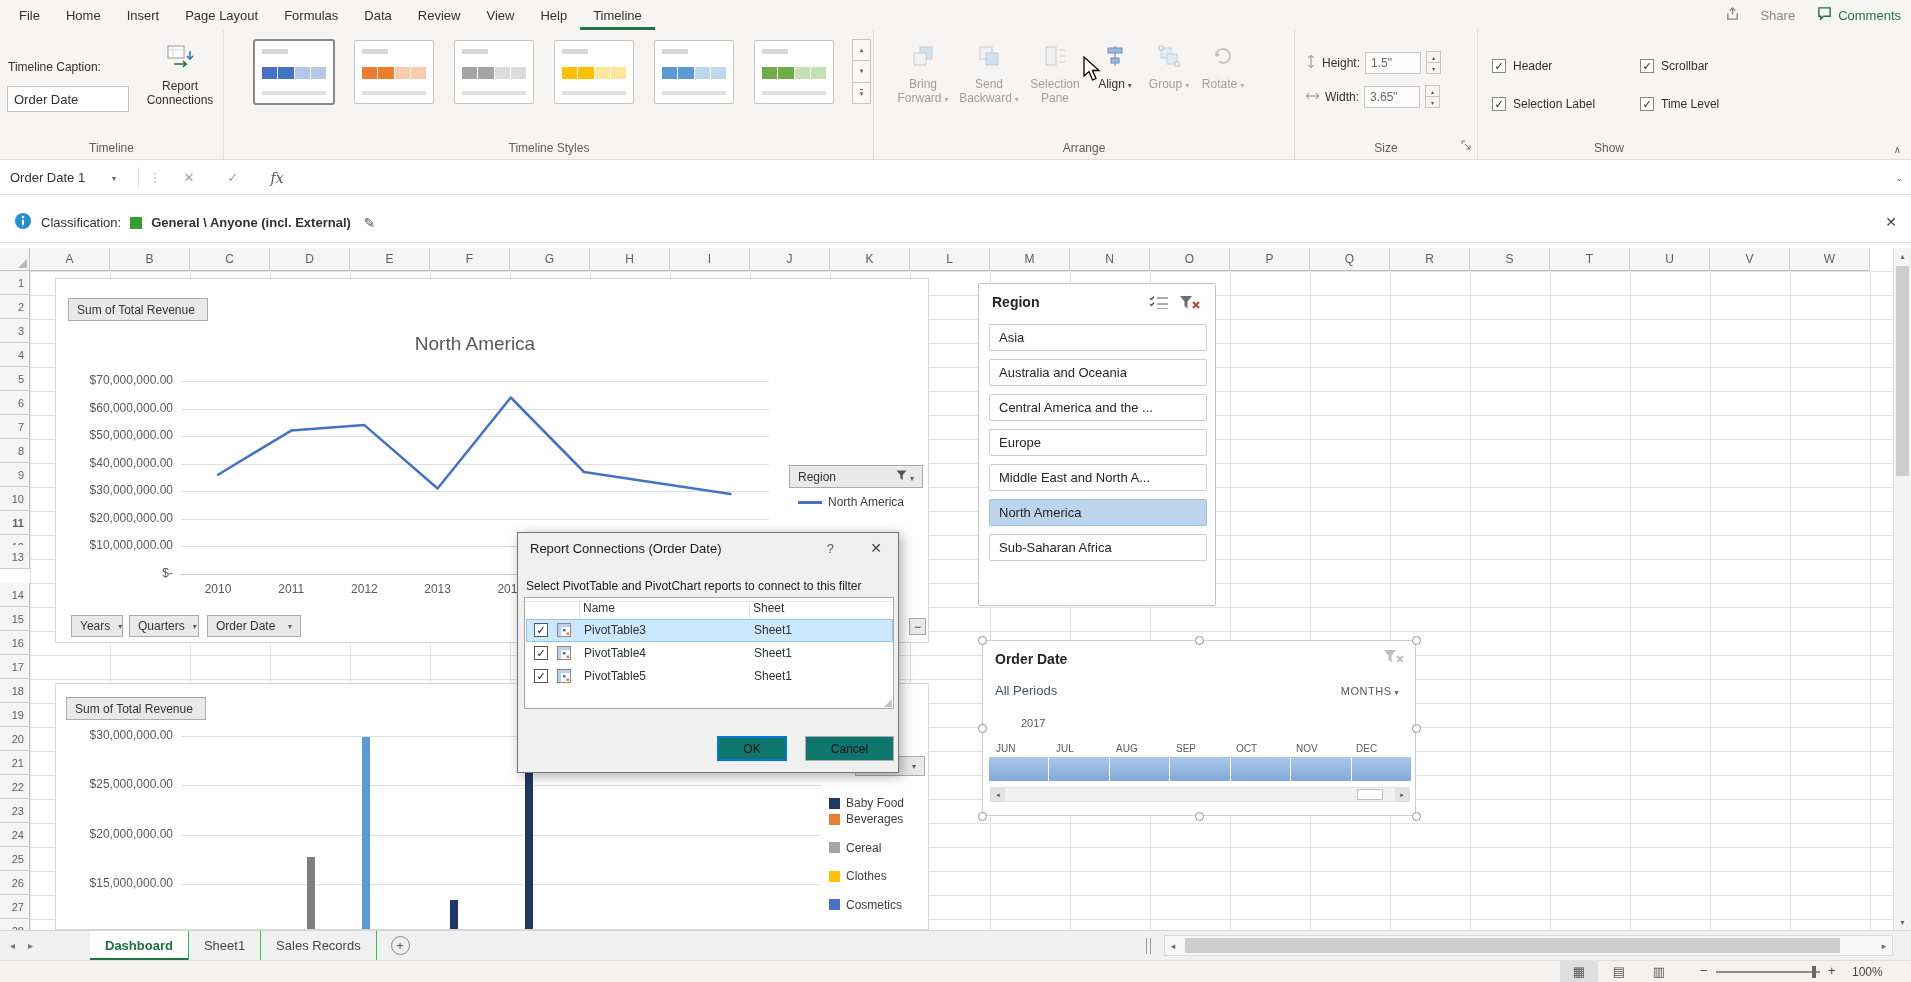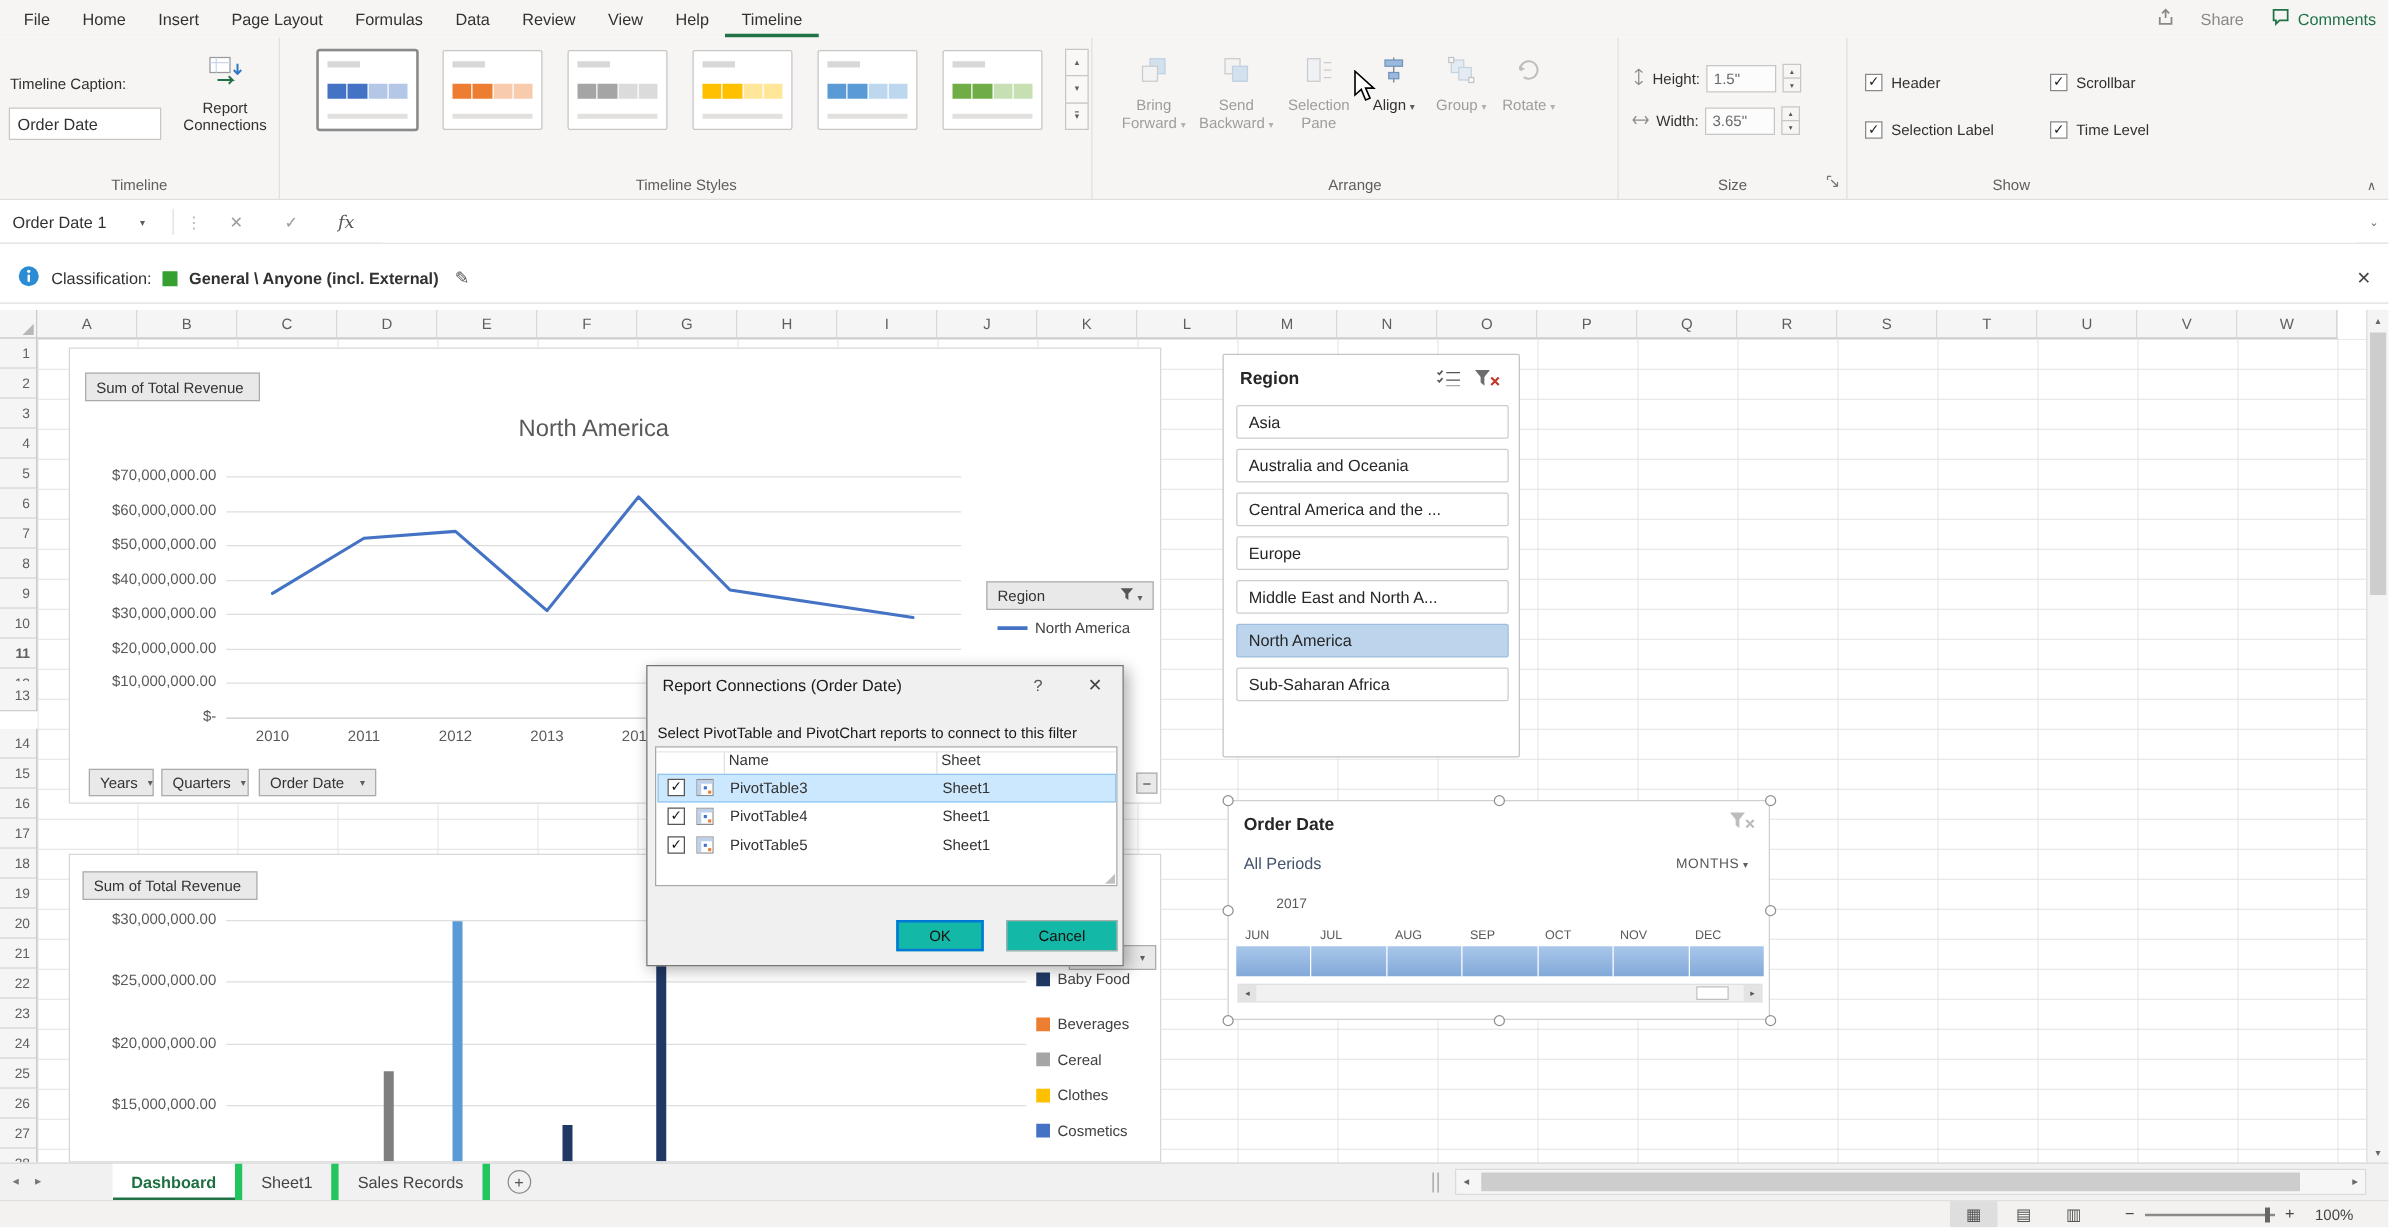--- a/index.html
+++ b/index.html
@@ -100,21 +100,21 @@
 .dlg-hdr span{position:absolute;top:3px;font-size:12px;color:#333}
 .dlg-colsep{position:absolute;top:1px;width:1px;height:18px;background:#e0e0e0}
 .dlg-hline{position:absolute;left:0;top:20px;width:100%;height:1px;background:#e6e6e6}
 .dlg-row{position:absolute;left:1px;width:367px;height:23px}
 .dlg-row.sel{background:#cce8ff;outline:1px solid #92c6f0;outline-offset:-1px}
 .dlg-cb{position:absolute;left:8px;top:4px;width:14px;height:14px;border:1px solid #555;background:#fff;font-size:11px;line-height:12px;text-align:center;color:#111}
 .pvt-ic{position:absolute;left:31px;top:4px}
 .dlg-name{position:absolute;left:58px;top:4px}
 .dlg-sheet{position:absolute;left:228px;top:4px}
 .grip{position:absolute;right:1px;bottom:1px;width:0;height:0;border-left:8px solid transparent;border-bottom:8px solid #c0c0c0}
-.btn{position:absolute;height:25px;background:#14b8a6;border:1px solid #adadad;font-size:12px;color:#111;display:flex;align-items:center;justify-content:center}
+.btn{position:absolute;height:25px;background:#0f766e;border:1px solid #adadad;font-size:12px;color:#111;display:flex;align-items:center;justify-content:center}
 .btn.primary{border:2px solid #0078d7}
 
 
 .slicer{position:absolute;left:978px;top:283px;width:238px;height:323px;background:#fff;border:1px solid #c4c4c4;border-radius:2px;z-index:5}
 .slicer-title{position:absolute;left:13px;top:10px;font-size:14px;font-weight:bold;color:#262626}
 .sl-ic{position:absolute;top:11px}
 .slicer-item{position:absolute;left:10px;width:218px;height:27px;border:1px solid #cdcdcd;border-radius:2px;display:flex;align-items:center;padding-left:9px;font-size:13px;color:#262626;background:#fff;white-space:nowrap;overflow:hidden}
 .slicer-item.sel{background:#bcd4ec;border-color:#9fbddc}
 
 
@@ -132,21 +132,21 @@
 .tl-s-arrow{position:absolute;top:0;width:14px;height:13px;background:#e3e3e3;font-size:7px;color:#555;display:flex;align-items:center;justify-content:center}
 .tl-thumb{position:absolute;left:366px;top:1px;width:26px;height:11px;background:#fff;border:1px solid #bfbfbf}
 
 
 .vscroll{position:absolute;right:0;top:248px;width:18px;height:682px;background:#f4f4f4;border-left:1px solid #dcdcdc}
 .vs-arrow{position:absolute;left:0;width:100%;height:16px;display:flex;align-items:center;justify-content:center;font-size:8px;color:#666}
 .vs-thumb{position:absolute;left:2px;right:2px;top:18px;height:210px;background:#cdcdcd}
 .tabsbar{position:absolute;top:930px;left:0;width:1911px;height:30px;background:#f1f1f1;border-top:1px solid #d6d6d6}
 .st-nav{position:absolute;top:9px;font-size:10px;color:#777}
 .tabsC{position:absolute;left:90px;top:0;height:29px;display:flex;align-items:stretch}
-.stab{display:flex;align-items:center;padding:1px 15px;font-size:13px;color:#444;border-right:6px solid #22c55e;background:#f1f1f1}
+.stab{display:flex;align-items:center;padding:1px 15px;font-size:13px;color:#444;border-right:1px solid #22c55e;background:#f1f1f1}
 .stab.active{background:#fff;color:#1d6f42;font-weight:bold;box-shadow:inset 0 -2px 0 #217346}
 .add-sheet{width:19px;height:19px;border:1px solid #8a8a8a;border-radius:50%;font-size:13px;color:#555;display:flex;align-items:center;justify-content:center;align-self:center;margin-left:14px}
 .splitter{position:absolute;left:1146px;top:7px;width:5px;height:16px;border-left:1px solid #9a9a9a;border-right:1px solid #9a9a9a}
 .hscroll{position:absolute;left:1164px;top:4px;width:729px;height:21px;background:#f6f6f6;border:1px solid #dadada}
 .hs-arrow{position:absolute;top:0;width:16px;height:19px;display:flex;align-items:center;justify-content:center;font-size:9px;color:#666}
 .hs-thumb{position:absolute;left:20px;top:2px;width:655px;height:15px;background:#cdcdcd}
 .statusbar{position:absolute;top:960px;left:0;width:1911px;height:22px;background:#f3f2f1;border-top:1px solid #e1dfdd}
 .sb-view{position:absolute;top:0;width:38px;height:21px;display:flex;align-items:center;justify-content:center;font-size:13px;color:#555}
 .sb-view.pressed{background:#dedede}
 .sb-sym{position:absolute;top:2px;font-size:13px;color:#444}
@@ -543,21 +543,21 @@
       <div class="gl" style="left: 125px; width: 640px; top: 101.4px;"></div>
       <div class="ytick" style="left: 0px; width: 117px; top: 93.4px;">$25,000,000.00</div>
       <div class="gl" style="left: 125px; width: 640px; top: 150.8px;"></div>
       <div class="ytick" style="left: 0px; width: 117px; top: 142.8px;">$20,000,000.00</div>
       <div class="gl" style="left: 125px; width: 640px; top: 200.2px;"></div>
       <div class="ytick" style="left: 0px; width: 117px; top: 192.2px;">$15,000,000.00</div>
       <div class="bar" style="left: 251px; width: 8px; top: 172.536px; height: 72.464px; background: rgb(127, 127, 127);"></div>
       <div class="bar" style="left: 306px; width: 8px; top: 52.988px; height: 192.012px; background: rgb(91, 155, 213);"></div>
       <div class="bar" style="left: 394px; width: 8px; top: 216.008px; height: 28.992px; background: rgb(31, 56, 100);"></div>
       <div class="bar" style="left: 469px; width: 8px; top: -2.34px; height: 247.34px; background: rgb(31, 56, 100);"></div>
-      <div class="leg-item" style="left: 773px; top: 92px;">
+      <div class="leg-item" style="left: 773px; top: 112px;">
         <span class="leg-sq" style="background: rgb(31, 56, 100);"></span>
         <span>Baby Food</span>
       </div>
       <div class="leg-item" style="left: 773px; top: 128.4px;">
         <span class="leg-sq" style="background: rgb(237, 125, 49);"></span>
         <span>Beverages</span>
       </div>
       <div class="leg-item" style="left: 773px; top: 156.8px;">
         <span class="leg-sq" style="background: rgb(165, 165, 165);"></span>
         <span>Cereal</span>

